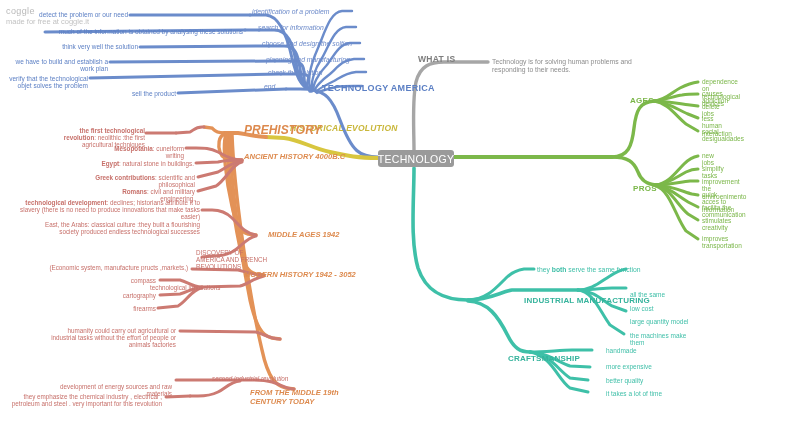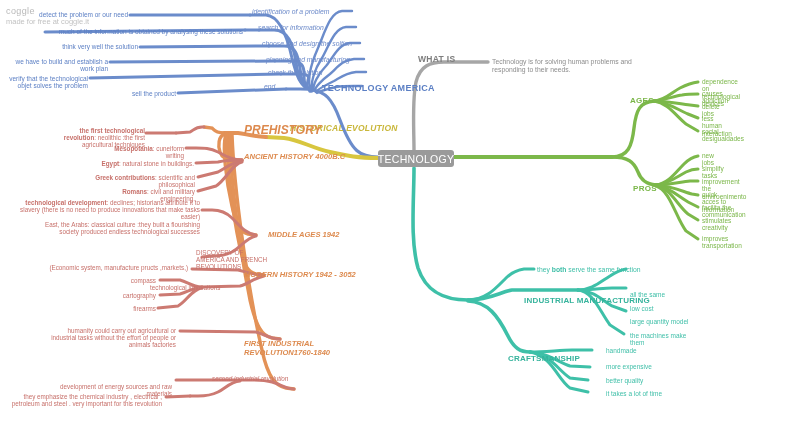--- a/index.html
+++ b/index.html
@@ -237,20 +237,20 @@
   <div class="lbl red r" style="left:30px;top:221px;width:170px;font-size:6.3px;">East, the Arabs: classical culture :they built a flourishing society produced endless technological successes</div>
 
   <div class="lbl orange-b" style="left:244px;top:271px;font-size:7.6px;">MODERN HISTORY 1942 - 3052</div>
   <div class="lbl red l" style="left:196px;top:249px;width:72px;font-size:6.3px;">DISCOVERY OF AMERICA AND FRENCH REVOLUTIONS</div>
   <div class="lbl red r" style="left:30px;top:264px;width:158px;font-size:6.3px;">(Economic system, manufacture pructs ,markets,)</div>
   <div class="lbl red l" style="left:150px;top:284px;font-size:6.3px;">technological innovations</div>
   <div class="lbl red r" style="left:90px;top:277px;width:66px;font-size:6.3px;">compass</div>
   <div class="lbl red r" style="left:90px;top:292px;width:66px;font-size:6.3px;">cartography</div>
   <div class="lbl red r" style="left:90px;top:305px;width:66px;font-size:6.3px;">firearms</div>
 
-  <div class="lbl orange-b" style="left:244px;top:340px;width:90px;font-size:7.6px;">FIRST INDUSTRIAL REVOLUTION1760-1840</div>
   <div class="lbl red r" style="left:42px;top:327px;width:134px;font-size:6.3px;">humanity could carry out agricultural or industrial tasks without the effort of people or animals factories</div>
 
+  <div class="lbl orange-b" style="left:250px;top:389px;width:92px;font-size:7.6px;">FROM THE MIDDLE 19th CENTURY TODAY</div>
   <div class="lbl red-i l" style="left:212px;top:375px;font-size:6.3px;">second industrial revolution</div>
   <div class="lbl red r" style="left:36px;top:383px;width:136px;font-size:6.3px;">development of energy sources and raw materials</div>
   <div class="lbl red r" style="left:4px;top:393px;width:158px;font-size:6.3px;">they emphasize the chemical industry , electrical , petroleum and steel . very important for this revolution</div>
 
 </div>
 
 </body></html>

